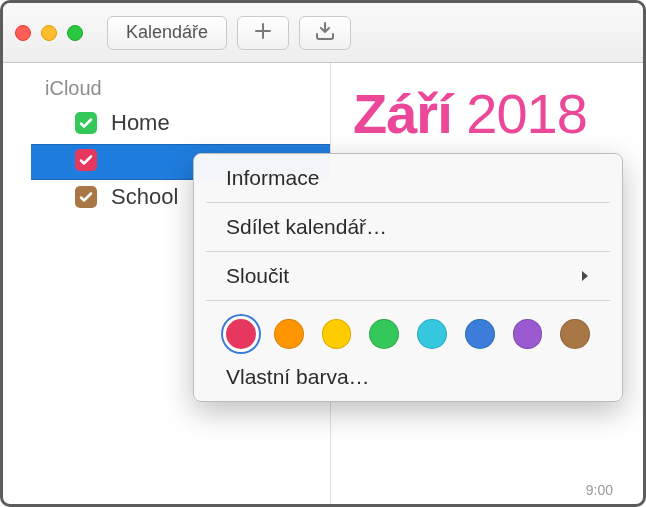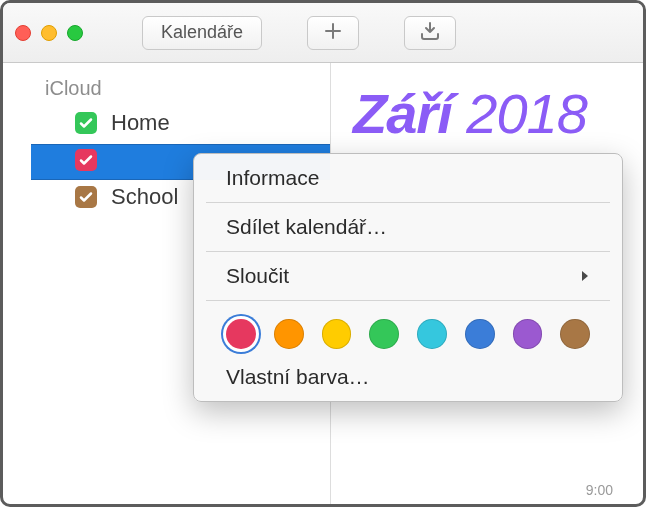--- a/index.html
+++ b/index.html
@@ -37,21 +37,20 @@
   .tl.green { background: #28c940; border: 1px solid #17a82c; }
   .toolbar-btn {
     height: 34px;
     border: 1px solid #c9c9c9;
     border-radius: 6px;
     background: linear-gradient(#ffffff,#f1f1f1);
     display: flex;
     align-items: center;
     justify-content: center;
     color: #666;
-    margin-left: 35px;
   }
   .toolbar-btn.calendars { padding: 0 18px; font-size: 18px; color: #555; }
   .toolbar-btn.icon { width: 52px; }
   
   .body { display: flex; height: calc(100% - 60px); }
   .sidebar {
     width: 300px;
     background: #fff;
     border-right: 1px solid #ddd;
     padding-top: 14px;
@@ -84,24 +83,23 @@
   }
   .checkbox svg { display: block; }
   .main {
     flex: 1;
     position: relative;
     padding: 18px 0 0 22px;
   }
   .month-title {
     font-size: 56px;
     font-weight: 400;
-    color: #8b5cf6;
+    color: #ec4899;
     letter-spacing: -1px;
     white-space: nowrap;
-    font-style: italic;
   }
   .month-title .bold { font-weight: 700; }
   .time-label {
     position: absolute;
     bottom: 6px;
     right: 30px;
     color: #9a9a9a;
     font-size: 14px;
   }
   

